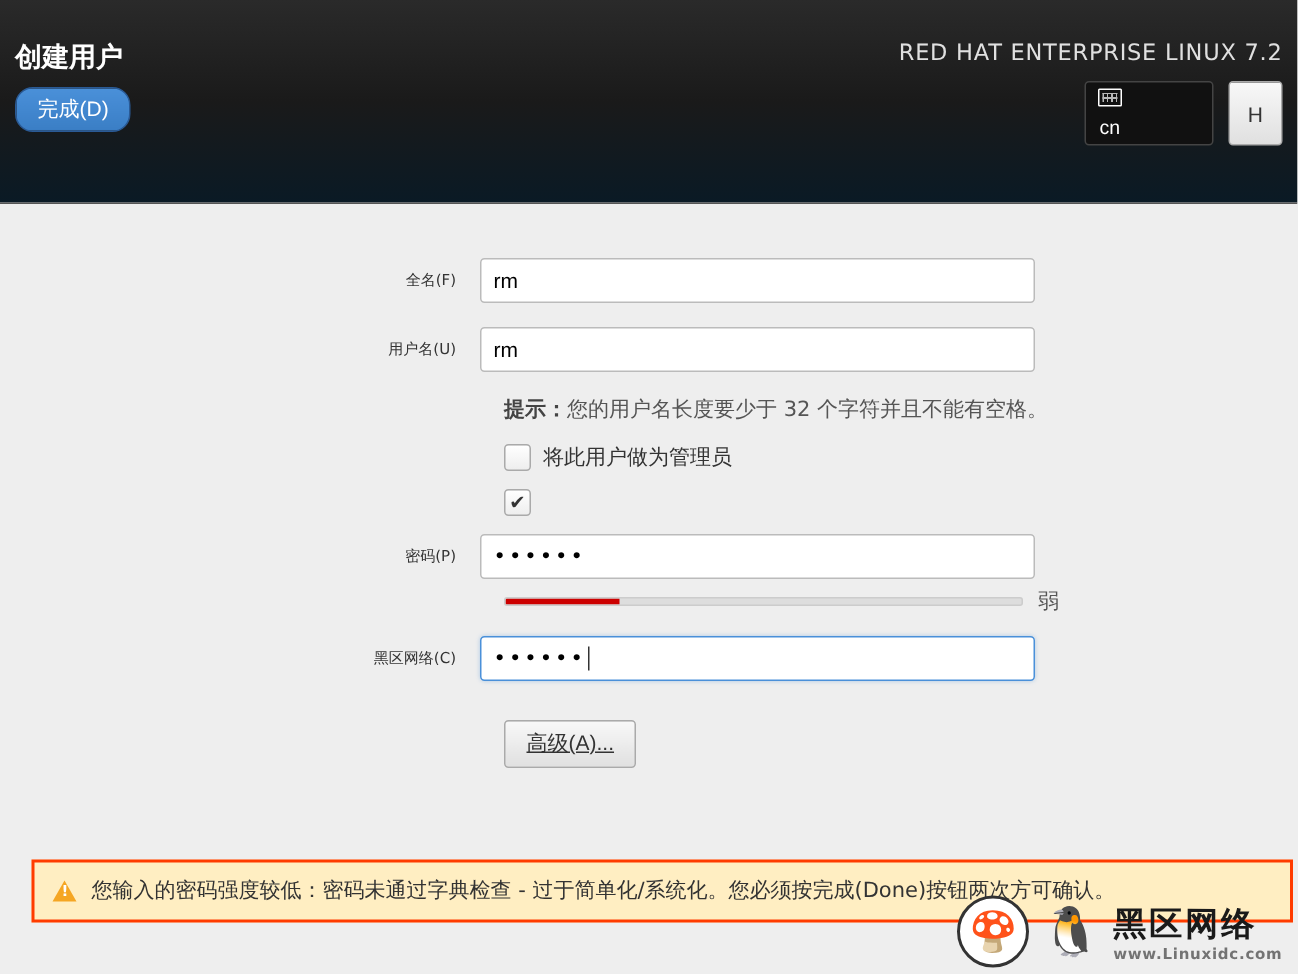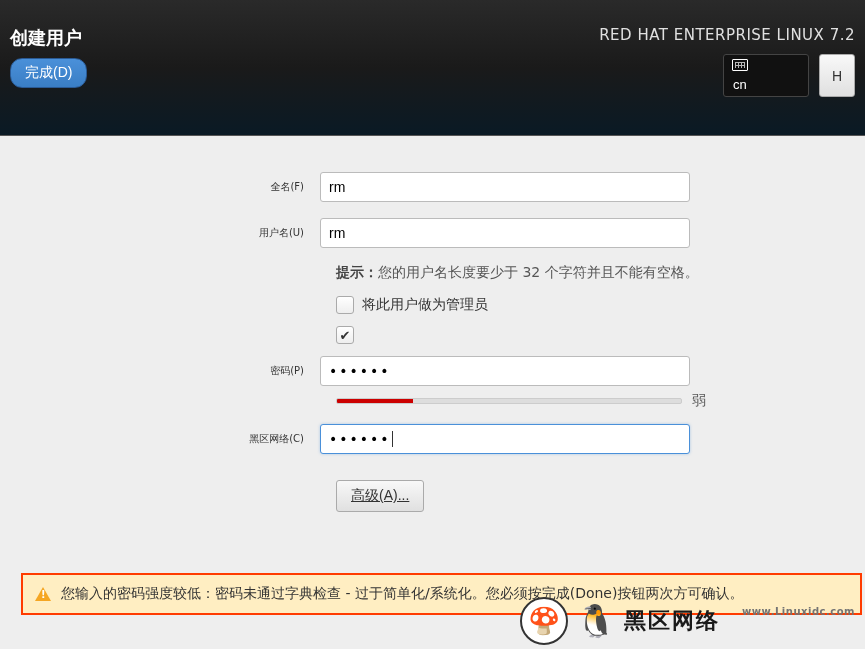--- a/index.html
+++ b/index.html
@@ -233,22 +233,22 @@
       border-radius: 50%;
       background: #fff;
       border: 2px solid #333;
       display: flex;
       align-items: center;
       justify-content: center;
       font-size: 26px;
     }
     .wm-text {
       display: flex;
+      flex-direction: column;
       font-size: 11px;
-      gap: 22px;
     }
     .wm-cn { font-size: 22px; font-weight: bold; color: #1a1a1a; letter-spacing: 2px;}
     .wm-url { color: #737373; font-weight: bold; font-size: 10px; letter-spacing: 0.5px;}
     .penguin { font-size: 32px; }
     .password-dots { letter-spacing: 2px; font-size: 14px; }
     .cursor-caret { border-right: 1px solid #333; padding-right: 1px; }
   </style>
 </head>
 <body>
 

